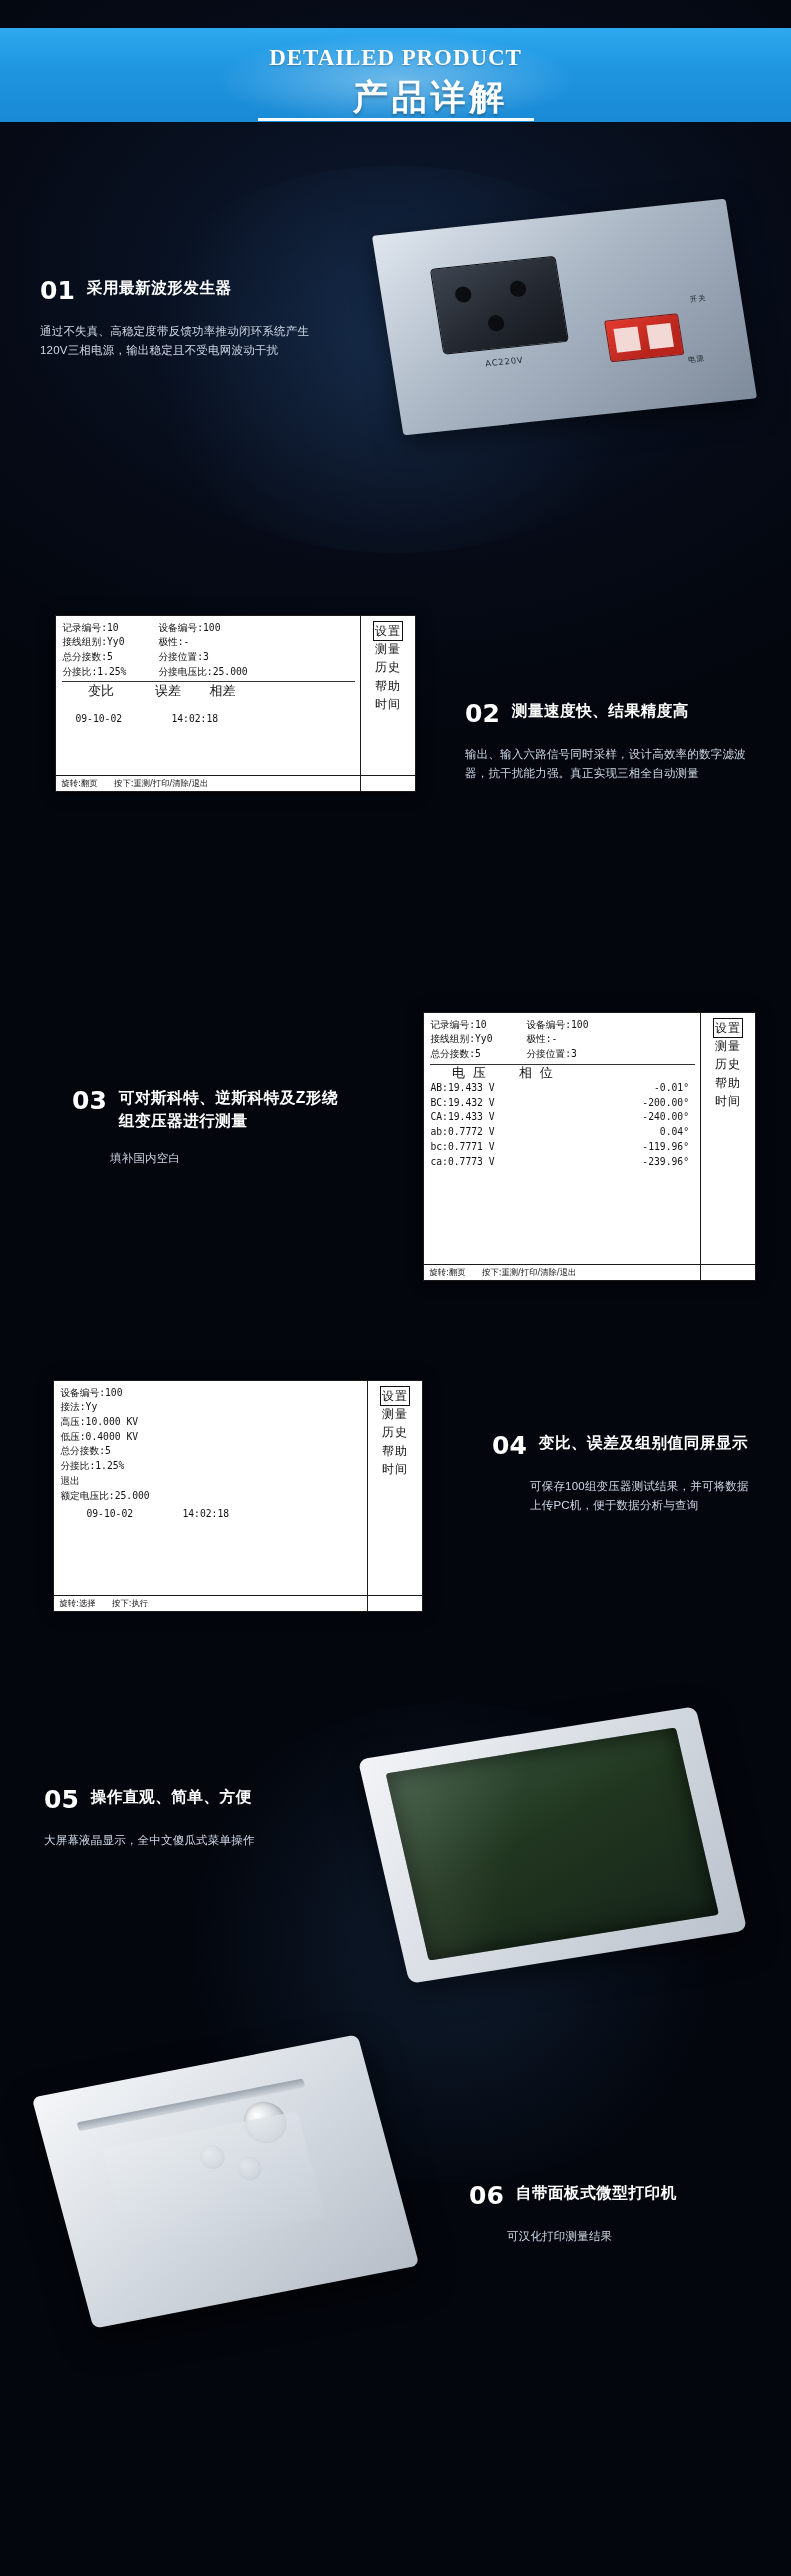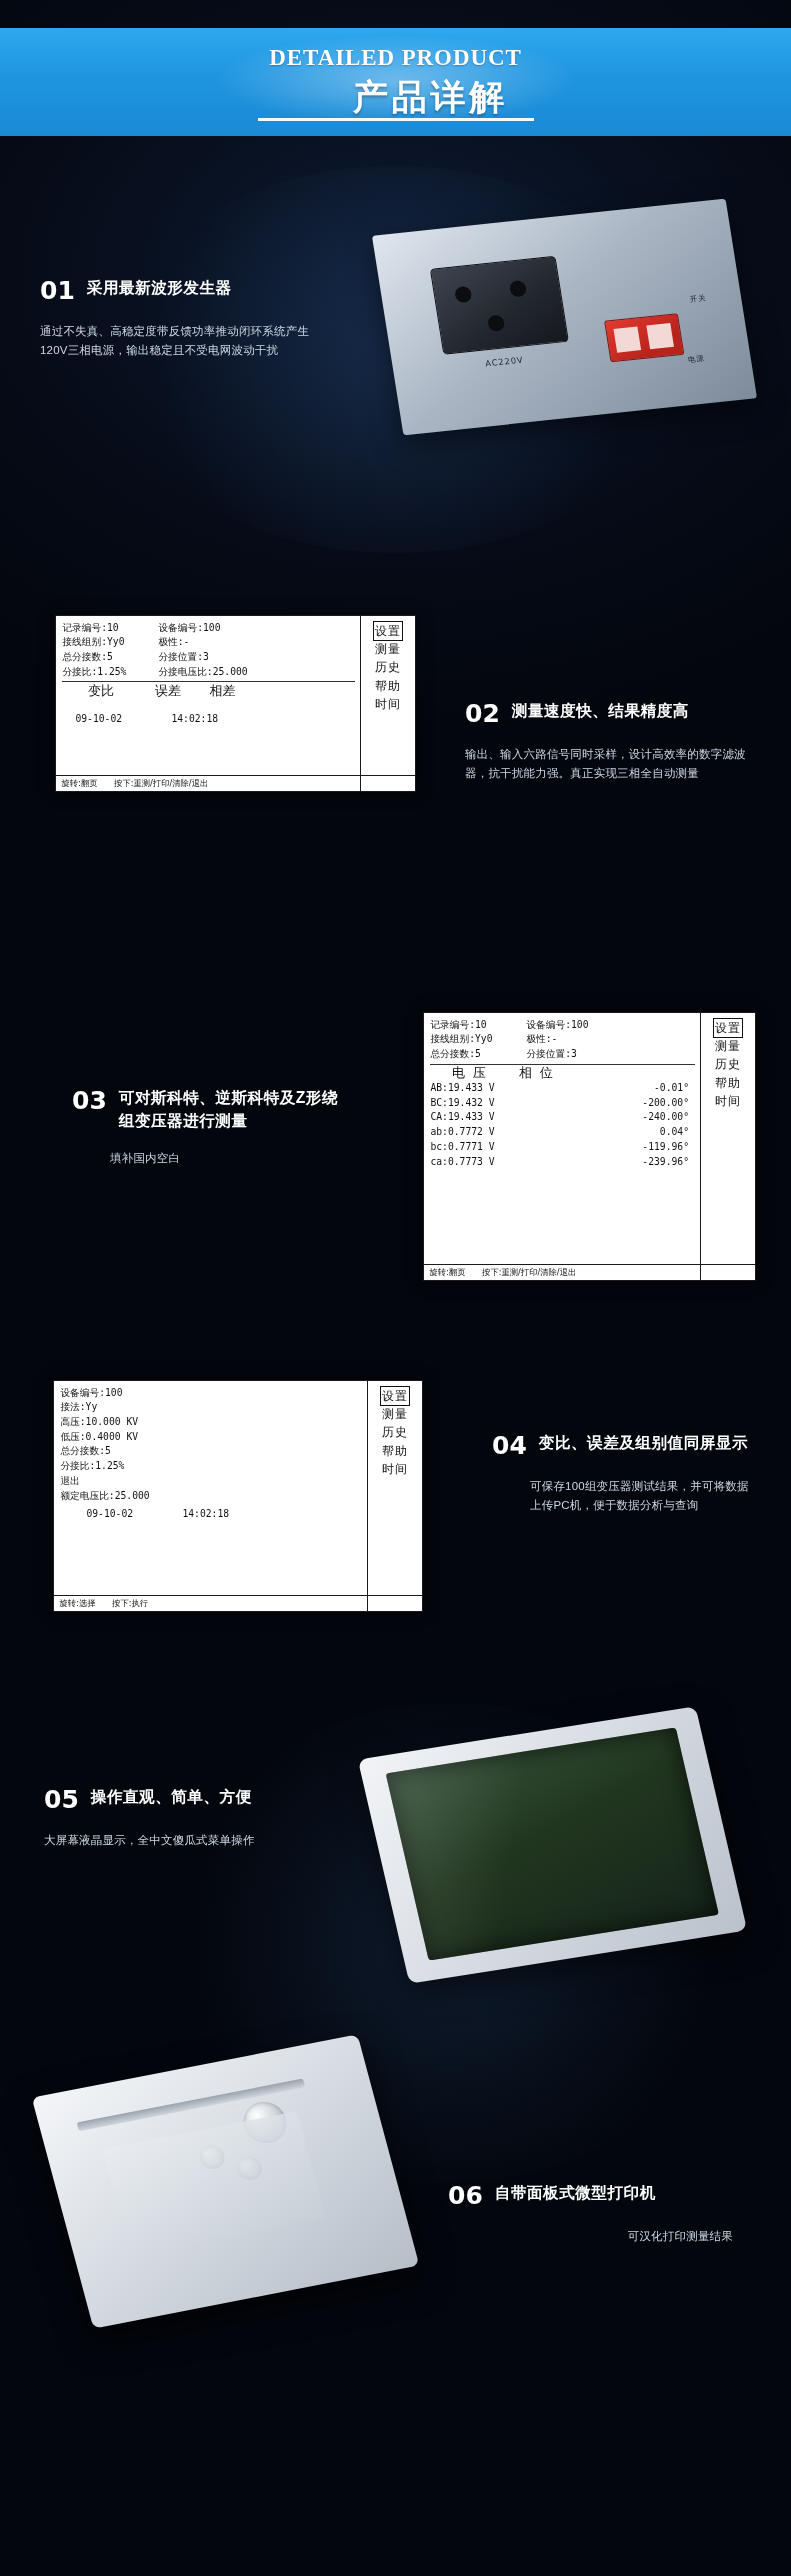--- a/index.html
+++ b/index.html
@@ -17,21 +17,21 @@
     background:
       radial-gradient(ellipse 644px 460px at 50% 276px, #0d1b32 0%, #060b17 60%, #03060d 100%),
       linear-gradient(180deg,#071024 0%, #040912 40%, #03070f 100%);
     overflow:hidden;
   }
 
   
   .header{
     position:absolute;
     left:0; top:28px;
-    width:791px; height:108px;
+    width:791px; height:94px;
     background:linear-gradient(180deg,#2ea8ef 0%, #1f95e0 45%, #1a8ad5 100%);
     overflow:hidden;
   }
   .header .beam{
     position:absolute; top:0; left:50%; transform:translateX(-50%);
     width:515px; height:103px;
     background:radial-gradient(ellipse 258px 64px at 50% 50%, rgba(255,255,255,.35) 0%, rgba(255,255,255,0) 70%);
   }
   .header .en{
     position:absolute; width:791px; text-align:center; top:16.6px;
@@ -396,21 +396,21 @@
   </div>
 
   <div class="printer" style="left:60px; top:2062px; width:331px; height:239px;">
     <div class="slot"></div>
     <div class="knob" style="left:198px; top:48px; width:42px; height:42px;"></div>
     <div class="knob" style="left:147px; top:81px; width:24px; height:24px;"></div>
     <div class="knob" style="left:180px; top:99px; width:24px; height:24px;"></div>
     <div class="plate"></div>
   </div>
 
-  <div class="block" style="left:448px; top:2181px; width:285px;text-align:right;">
+  <div class="block" style="left:469px; top:2181px; width:285px;">
     <div class="titlerow">
       <span class="num">06</span>
       <span class="headline">自带面板式微型打印机</span>
     </div>
     <div class="body" style="margin-left:38px;">可汉化打印测量结果</div>
   </div>
 
 </div>
 
 

